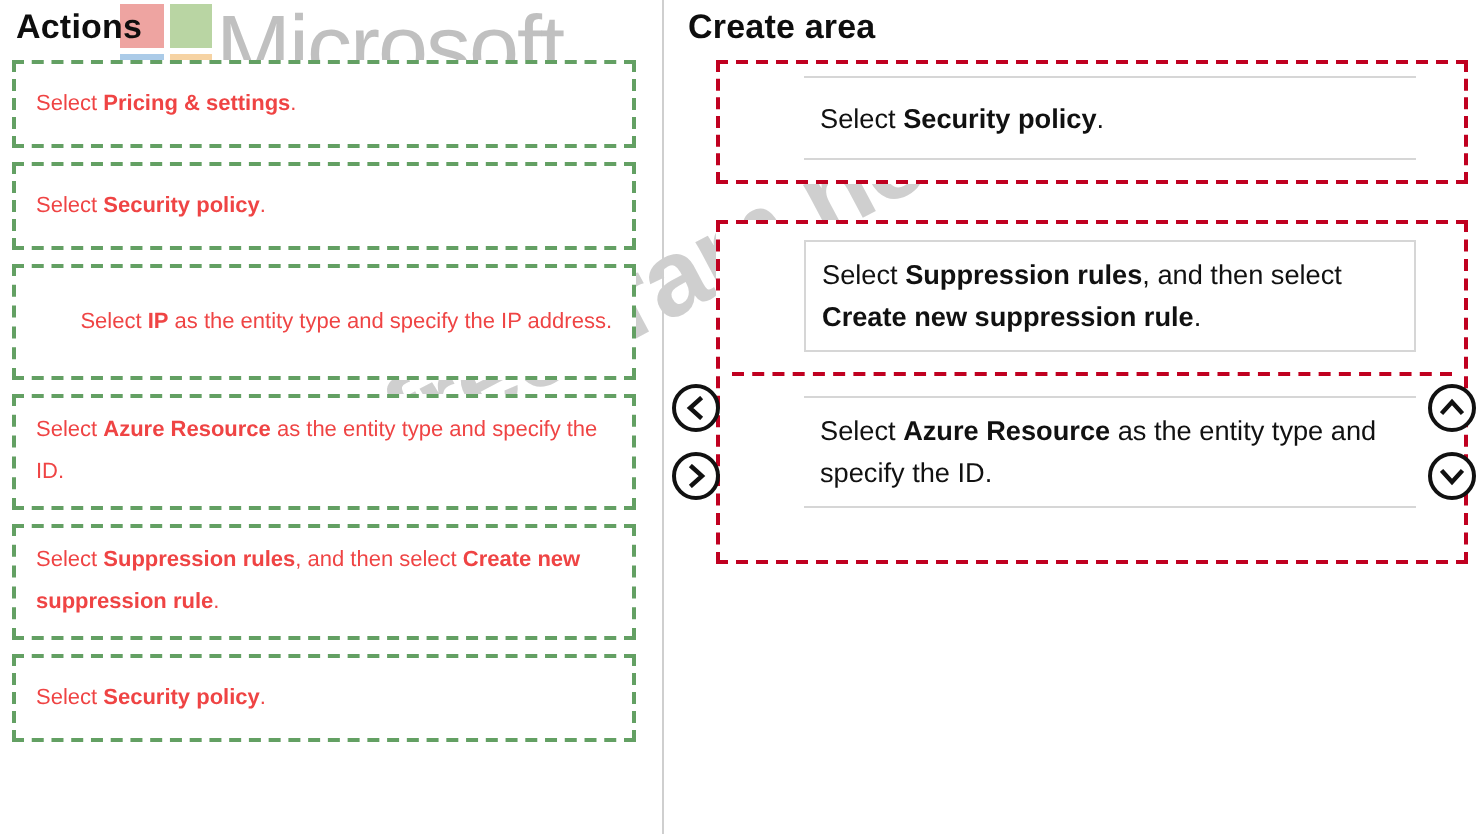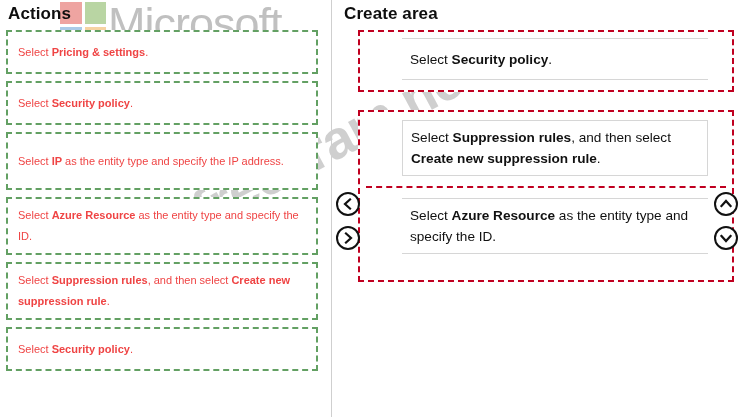--- a/index.html
+++ b/index.html
@@ -62,21 +62,21 @@
     position: relative;
   }
   .action-card .txt {
     font-size: 11px;
     line-height: 21px;
     color: #ef4444;
     font-weight: normal;
   }
   .action-card .txt b { font-weight: bold; }
   .h1line { height: 44px; }
-  .h2line { height: 58px; }
+  .h2line { height: 58px; justify-content: flex-end; }
 
   
   .answer-col {
     position: absolute;
     left: 358px;
     top: 30px;
     width: 376px;
   }
 
   .answer-group {

